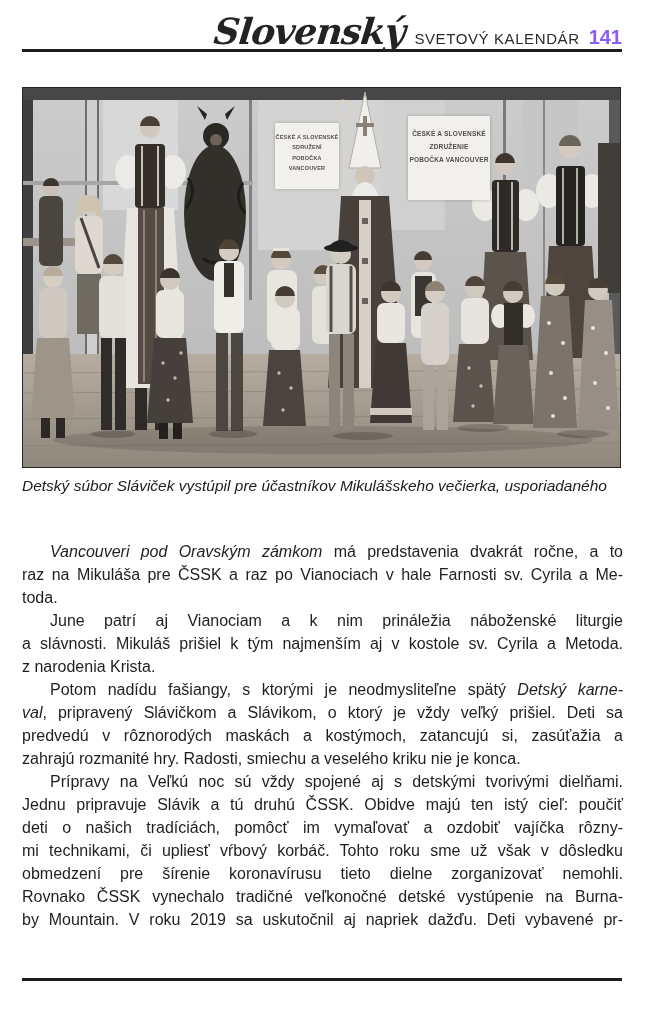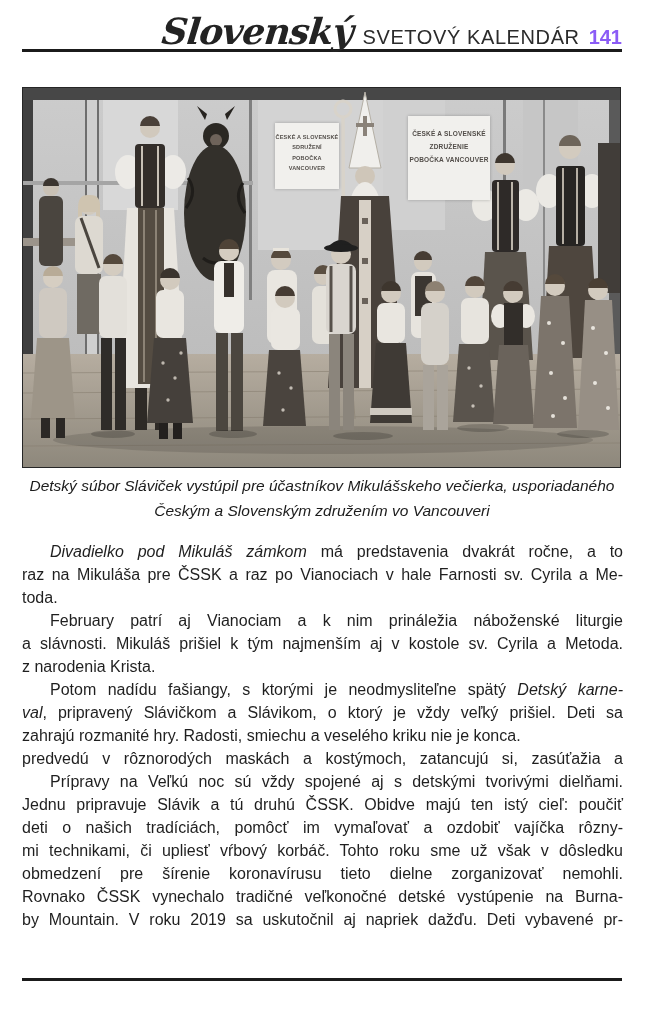--- a/index.html
+++ b/index.html
@@ -9,41 +9,41 @@
     margin:0 auto;
   }
   
   .header-text{
     position:absolute;top:10px;right:23px;white-space:nowrap;z-index:2;
   }
   .brand-script{
     display:inline-block;font-family:"DejaVu Serif",serif;font-style:italic;font-weight:bold;
     font-size:36px;letter-spacing:-1px;transform:skewX(-6deg);color:#232323;margin-right:10px;
   }
-  .brand-caps{font-size:20px;letter-spacing:.6px;color:#2b2b2b;margin-top:28px;}
+  .brand-caps{font-size:15px;letter-spacing:.6px;color:#2b2b2b;margin-top:28px;}
   .page-number{font-size:20px;font-weight:bold;color:#8b5cf6;margin-left:9px;}
   .rule{position:absolute;left:22px;width:600px;height:3px;background:#1b1b1b;}
   .rule-top{top:49px;}
   .rule-bottom{top:978px;}
   
   .photo{
     position:absolute;left:22px;top:87px;width:597px;height:379px;
     border:1px solid #262626;background:#c4c4c4;overflow:hidden;
   }
   .photo svg{position:absolute;left:0;top:0;}
   .sign{
     position:absolute;background:#f1f0ed;text-align:center;
     font-weight:bold;color:#524d49;box-shadow:0 0 3px rgba(0,0,0,.25);
   }
   .sign-left{left:252px;top:35px;width:64px;height:66px;font-size:5.5px;line-height:1.9;padding-top:9px;box-sizing:border-box;}
   .sign-right{left:385px;top:28px;width:82px;height:84px;font-size:6.5px;line-height:2;padding-top:11px;box-sizing:border-box;}
   .sign div{letter-spacing:.2px;}
   
   .caption{
-    position:absolute;left:22px;top:473px;width:600px;text-align:center;
+    position:absolute;left:22px;top:473px;width:600px;
     font-style:italic;font-size:15.5px;line-height:25px;color:#1c1c1c;
   }
   
   .body-text{
     position:absolute;left:22px;top:540px;width:601px;
     font-size:16px;line-height:23px;color:#1f1f1f;
   }
   .line{white-space:normal;}
   .line.j{text-align:justify;text-align-last:justify;}
   .line.ind{text-indent:28px;}
@@ -304,39 +304,38 @@
     </div>
     <div class="sign sign-right">
       <div>ČESKÉ A SLOVENSKÉ</div>
       <div>ZDRUŽENIE</div>
       <div>POBOČKA VANCOUVER</div>
     </div>
   </div>
 
   <div class="caption">
     <div>Detský súbor Sláviček vystúpil pre účastníkov Mikulášskeho večierka, usporiadaného</div>
-    <div>Českým a Slovenským združením vo Vancouveri</div>
   </div>
 
   <div class="body-text">
       <div>
-        <div class="line j ind"><span class="it">Divadielko pod Mikuláš zámkom</span><span> má predstavenia dvakrát ročne, a to</span></div>
+        <div class="line j ind"><span class="it">Vancouveri pod Oravským zámkom</span><span> má predstavenia dvakrát ročne, a to</span></div>
         <div class="line j"><span>raz na Mikuláša pre ČSSK a raz po Vianociach v hale Farnosti sv. Cyrila a Me-</span></div>
         <div class="line"><span>toda.</span></div>
       </div>
       <div>
-        <div class="line j ind"><span>February patrí aj Vianociam a k nim prináležia náboženské liturgie</span></div>
+        <div class="line j ind"><span>June patrí aj Vianociam a k nim prináležia náboženské liturgie</span></div>
         <div class="line j"><span>a slávnosti. Mikuláš prišiel k tým najmenším aj v kostole sv. Cyrila a Metoda.</span></div>
         <div class="line"><span>z narodenia Krista.</span></div>
       </div>
       <div>
         <div class="line j ind"><span>Potom nadídu fašiangy, s ktorými je neodmysliteľne spätý </span><span class="it">Detský karne-</span></div>
         <div class="line j"><span class="it">val</span><span>, pripravený Slávičkom a Slávikom, o ktorý je vždy veľký prišiel. Deti sa</span></div>
+        <div class="line j"><span>predvedú v rôznorodých maskách a kostýmoch, zatancujú si, zasúťažia a</span></div>
         <div class="line"><span>zahrajú rozmanité hry. Radosti, smiechu a veselého kriku nie je konca.</span></div>
-        <div class="line j"><span>predvedú v rôznorodých maskách a kostýmoch, zatancujú si, zasúťažia a</span></div>
       </div>
       <div>
         <div class="line j ind"><span>Prípravy na Veľkú noc sú vždy spojené aj s detskými tvorivými dielňami.</span></div>
         <div class="line j"><span>Jednu pripravuje Slávik a tú druhú ČSSK. Obidve majú ten istý cieľ: poučiť</span></div>
         <div class="line j"><span>deti o našich tradíciách, pomôcť im vymaľovať a ozdobiť vajíčka rôzny-</span></div>
         <div class="line j"><span>mi technikami, či upliesť vŕbový korbáč. Tohto roku sme už však v dôsledku</span></div>
         <div class="line j"><span>obmedzení pre šírenie koronavírusu tieto dielne zorganizovať nemohli.</span></div>
         <div class="line j"><span>Rovnako ČSSK vynechalo tradičné veľkonočné detské vystúpenie na Burna-</span></div>
         <div class="line j"><span>by Mountain. V roku 2019 sa uskutočnil aj napriek dažďu. Deti vybavené pr-</span></div>
       </div>

